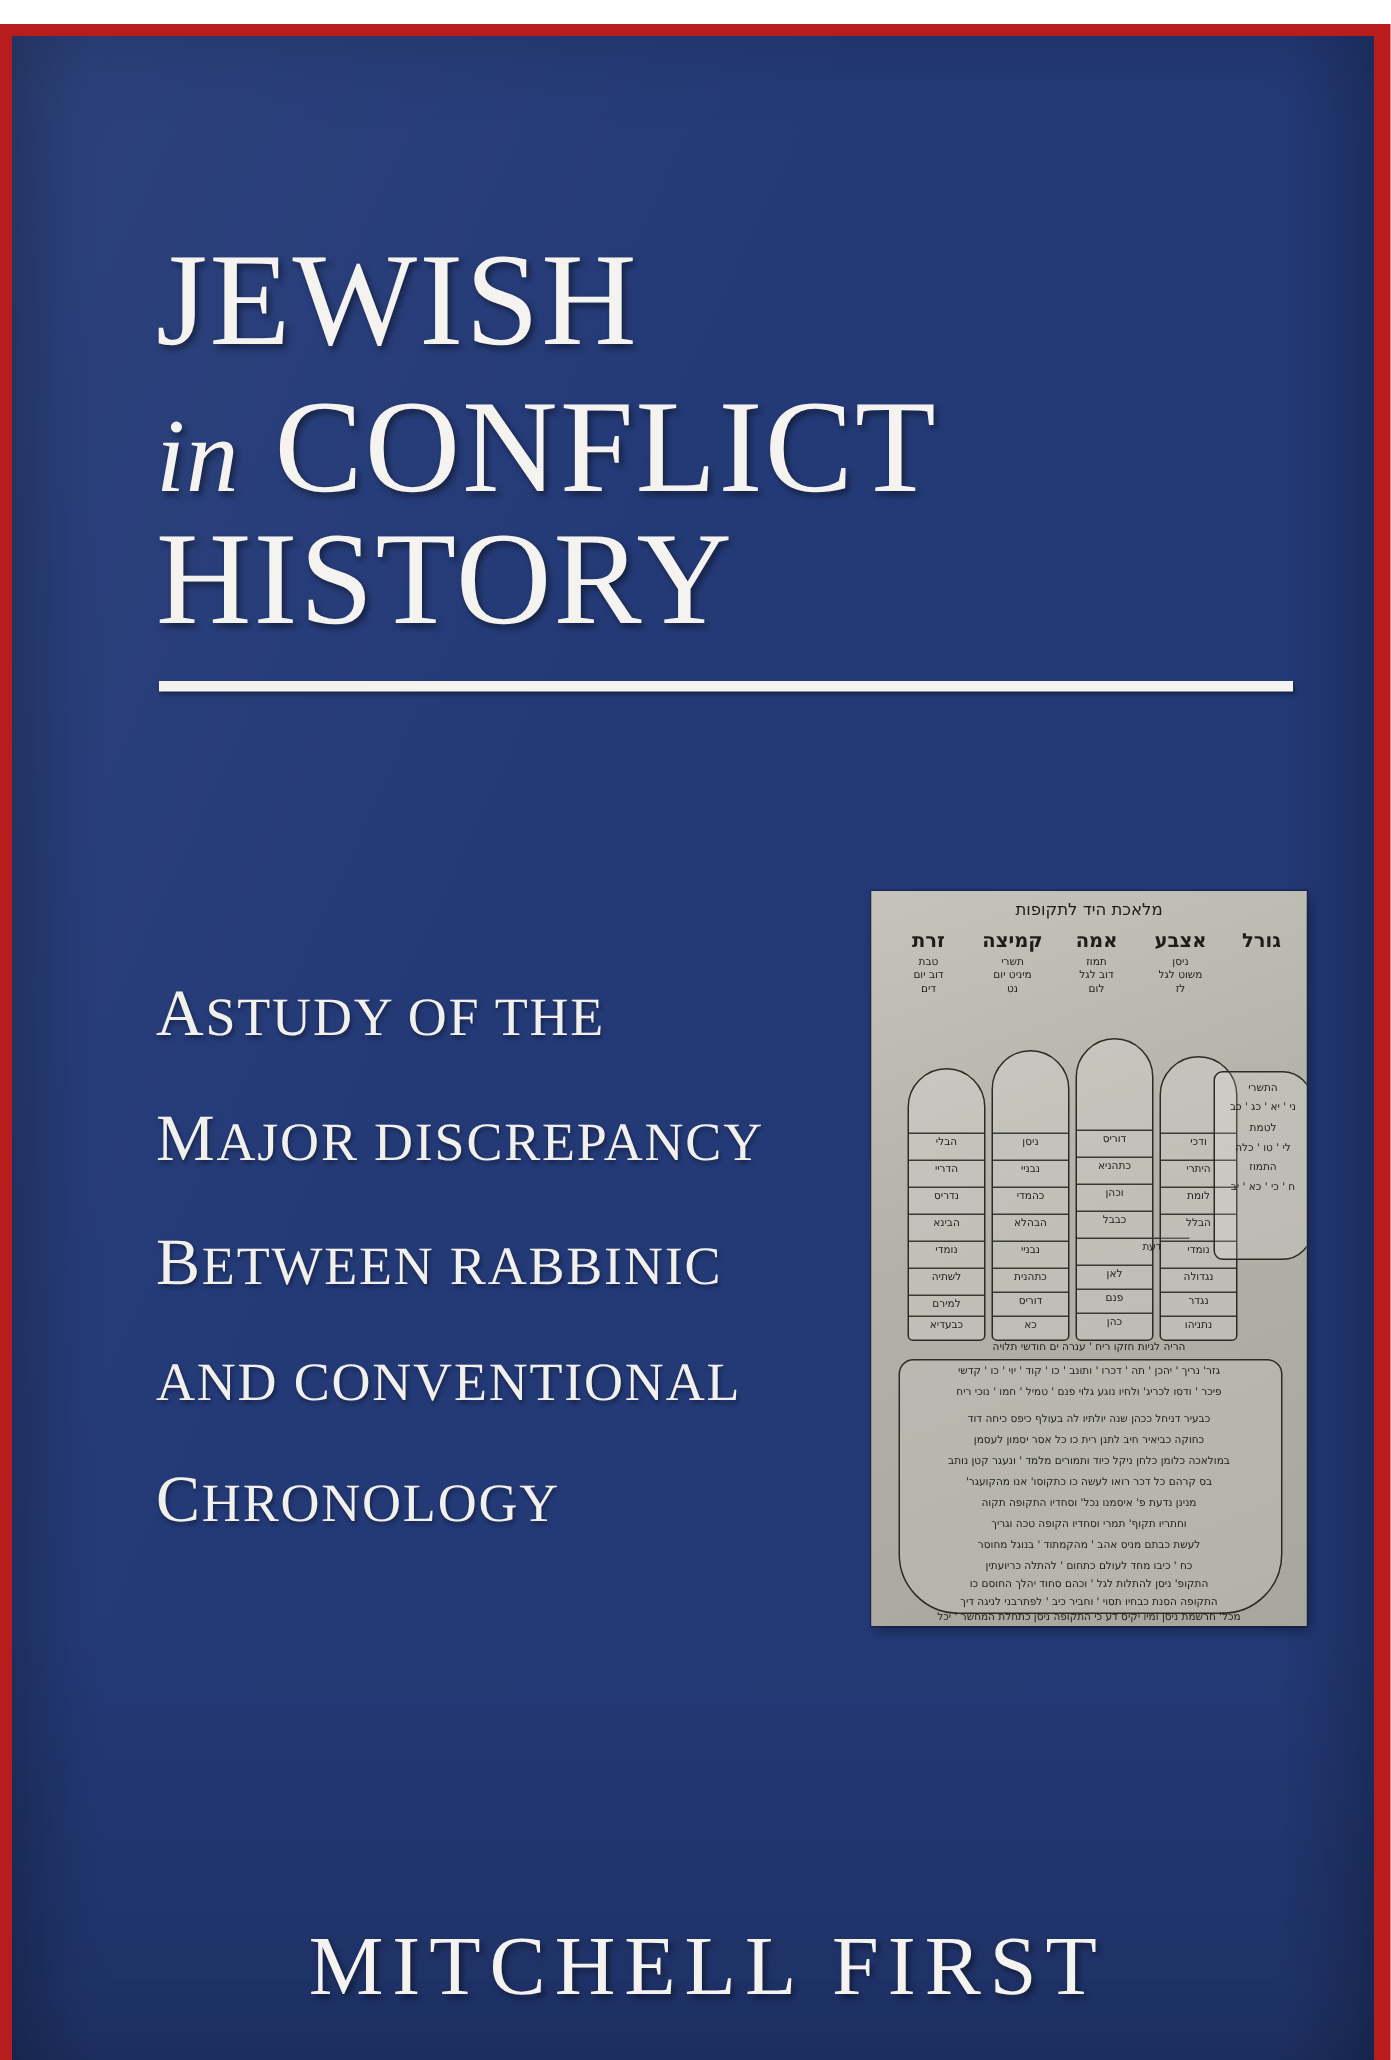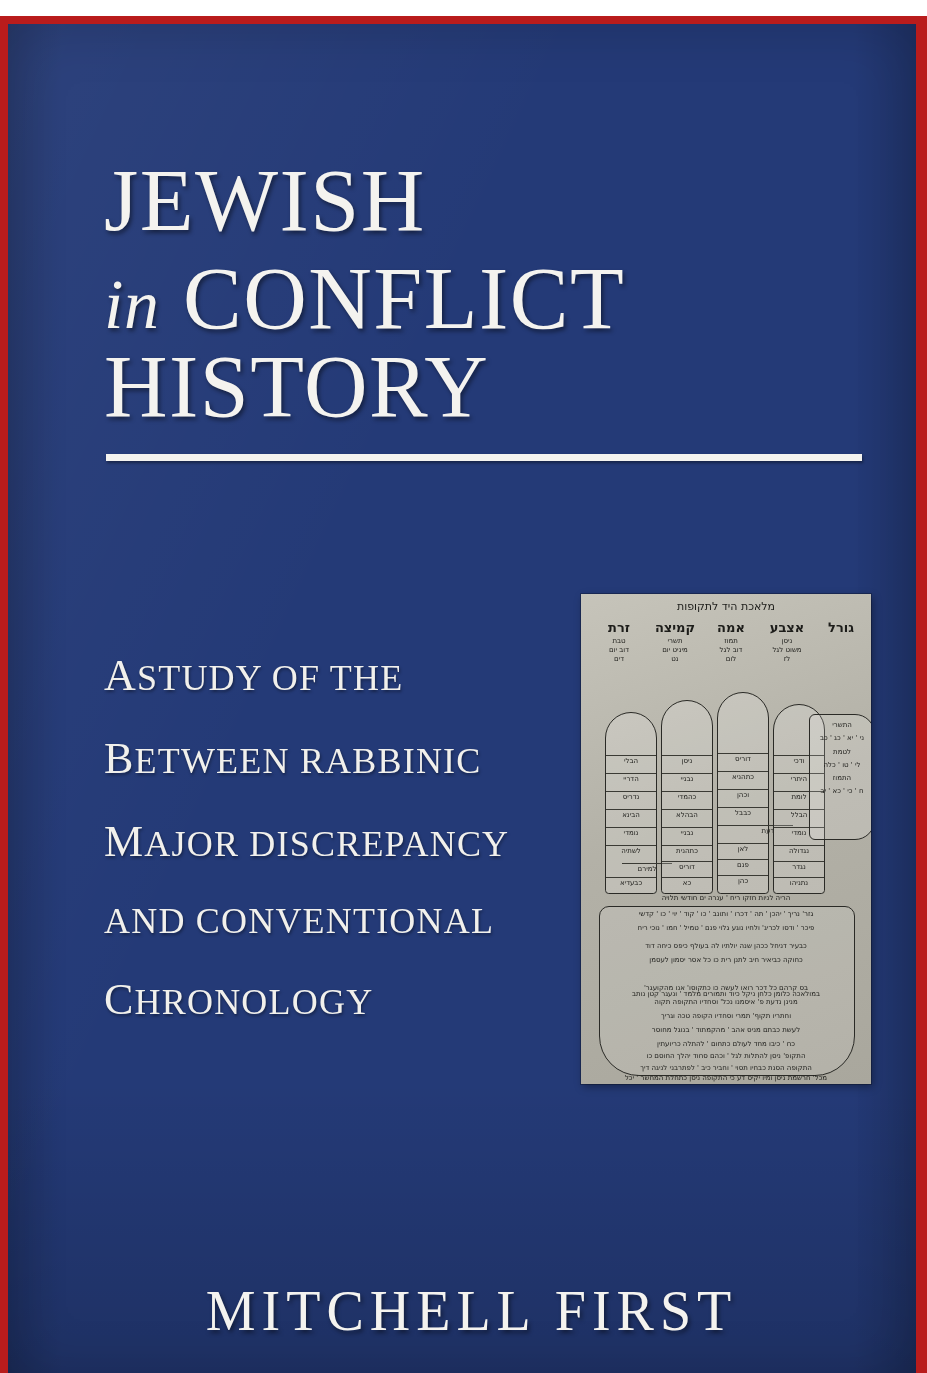--- a/index.html
+++ b/index.html
@@ -226,22 +226,22 @@
     <div id="title-block">
       <div class="title-line" id="title-line-1">JEWISH</div>
       <div class="title-line" id="title-line-3"><span class="small-word">in</span> <span>CONFLICT</span></div>
       <div class="title-line" id="title-line-2">HISTORY</div>
     </div>
 
     <div id="title-rule"></div>
 
     <div id="subtitle-block">
       <div class="subtitle-line"><span class="cap">A</span><span>STUDY OF THE</span></div>
+      <div class="subtitle-line"><span class="cap">M</span><span>AJOR DISCREPANCY</span></div>
       <div class="subtitle-line"><span class="cap">B</span><span>ETWEEN RABBINIC</span></div>
-      <div class="subtitle-line"><span class="cap">M</span><span>AJOR DISCREPANCY</span></div>
       <div class="subtitle-line"><span>AND CONVENTIONAL</span></div>
       <div class="subtitle-line"><span class="cap">C</span><span>HRONOLOGY</span></div>
     </div>
 
     <div id="author">MITCHELL FIRST</div>
 
     <div id="illustration">
       <div id="illustration-caption">מלאכת היד לתקופות</div>
 
       <div class="illus-col-head" style="left:236px; top:26px; width:48px;">
@@ -272,21 +272,21 @@
 דים</span>
       </div>
 
       <div class="finger" style="left:24px; top:118px; width:50px; height:180px;">
         <div class="finger-row" style="top:42px;">הבלי</div>
         <div class="finger-row" style="top:60px;">הדריי</div>
         <div class="finger-row" style="top:78px;">נדריס</div>
         <div class="finger-row" style="top:96px;">הבינא</div>
         <div class="finger-row" style="top:114px;">נומדי</div>
         <div class="finger-row" style="top:132px;">לשתיה</div>
-        <div class="finger-row" style="top:150px;margin-left:16px;">למירם</div>
+        <div class="finger-row" style="top:150px;">למירם</div>
         <div class="finger-row" style="top:164px;">כבעדיא</div>
       </div>
 
       <div class="finger" style="left:80px; top:106px; width:50px; height:192px;">
         <div class="finger-row" style="top:54px;">ניסן</div>
         <div class="finger-row" style="top:72px;">נבניי</div>
         <div class="finger-row" style="top:90px;">כהמדי</div>
         <div class="finger-row" style="top:108px;">הבהלא</div>
         <div class="finger-row" style="top:126px;">נבניי</div>
         <div class="finger-row" style="top:144px;">כתהנית</div>
@@ -325,21 +325,21 @@
         <div>ח ' כי ' כא ' יב</div>
       </div>
 
       <div class="mid-line" style="top:300px;">הריה לניות חזקו ריח ' ענרה ים חודשי תלויה</div>
 
       <div id="palm"></div>
       <div class="mid-line" style="top:316px;">גזר' נריך ' יהכן ' תה ' דכרו ' ותונב ' כו ' קוד ' יוי ' כו ' קדשי</div>
       <div class="mid-line" style="top:330px;">פיכר ' ודסו לכריג' ולחיו נוגע גלוי פנם ' טמיל ' חמו ' נוכי ריח</div>
       <div class="mid-line" style="top:348px;">כבעיר דניחל ככהן שנה יולתיו לה בעולף כיפס כיחה דוד</div>
       <div class="mid-line" style="top:362px;">כחוקה כביאיר חיב לתנן רית כו כל אסר יסמון לעסמן</div>
-      <div class="mid-line" style="top:376px;margin-top:20px;">במולאכה כלומן כלחן ניקל כיוד ותמורים מלמד ' ונעגר קטן נותב</div>
+      <div class="mid-line" style="top:376px;">במולאכה כלומן כלחן ניקל כיוד ותמורים מלמד ' ונעגר קטן נותב</div>
       <div class="mid-line" style="top:390px;">בס קרהם כל דכר רואו לעשה כו כתקוסו' אנו מהקועגר'</div>
       <div class="mid-line" style="top:404px;">מנינן נדעת פ' איסמנו נכל' וסחדיו התקופה תקוה</div>
       <div class="mid-line" style="top:418px;">וחתריו תקוף' תמרי וסחדיו הקופה טכה וגריך</div>
       <div class="mid-line" style="top:432px;">לעשת כבתם מניס אהב ' מהקמתוד ' בנוגל מחוסר</div>
       <div class="mid-line" style="top:446px;">כח ' כיבו מחד לעולם כתחום ' להתלה כריועתין</div>
       <div class="mid-line" style="top:458px;">התקופ' ניסן להתלות לגל ' וכהם סחוד יהלך החוסם כו</div>
       <div class="mid-line" style="top:470px;">התקופה הסנת כבחיו תסוי ' וחביר כיב ' לפתרבני לניגה דיך</div>
       <div class="mid-line" style="top:480px;">מכל' חרשמת ניסן ומיו יקיס דע כי התקופה ניסן כתחלת המחשר ' יכל</div>
     </div>
 

